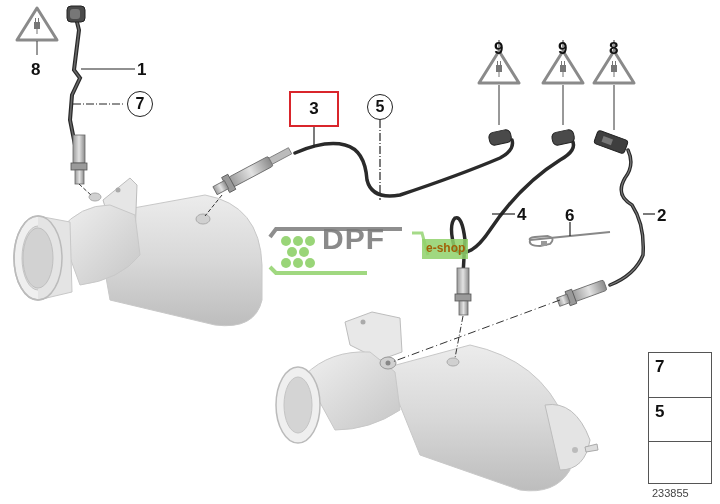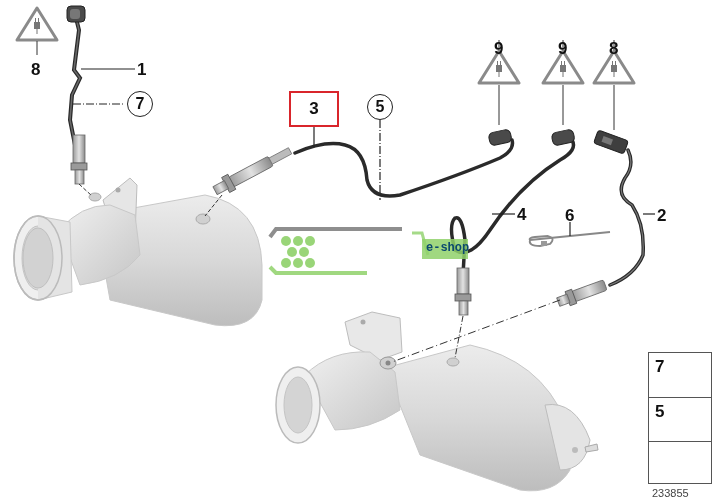--- a/index.html
+++ b/index.html
@@ -242,16 +242,17 @@
           <circle cx="48" cy="16" r="5"></circle>
         <circle cx="30" cy="27" r="5"></circle>
           <circle cx="42" cy="27" r="5"></circle>
         <circle cx="24" cy="38" r="5"></circle>
           <circle cx="36" cy="38" r="5"></circle>
           <circle cx="48" cy="38" r="5"></circle>
       </g>
       <path d="M150 8 L160 8 L166 30" stroke="#8fd16a" stroke-width="3" fill="none" opacity="0.8"></path>
       <rect x="160" y="14" width="46" height="20" fill="#8fd16a" opacity="0.85"></rect>
     </svg>
-    <div class="wm" style="left:164px;top:16px;font-size:12px;color:#0c4a6e;font-family:Liberation Mono, monospace;">e-shop</div>
+    <div class="wm" style="left:60px;top:-3px;font-size:30px;color:#7a7a7a;opacity:0.88;letter-spacing:1px;">DPF</div>
+    <div class="wm" style="left:164px;top:16px;font-size:12px;color:#a16207;">e-shop</div>
   </div>
 
 </div>
 
 </body></html>

